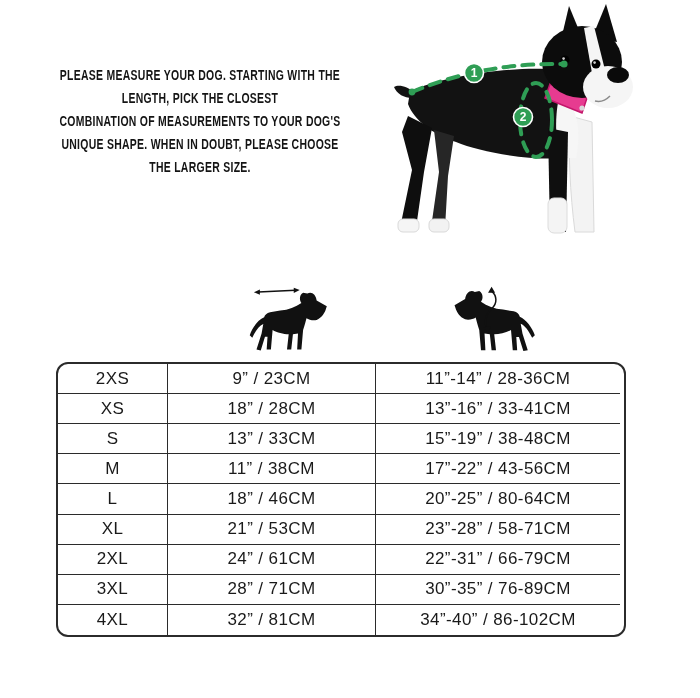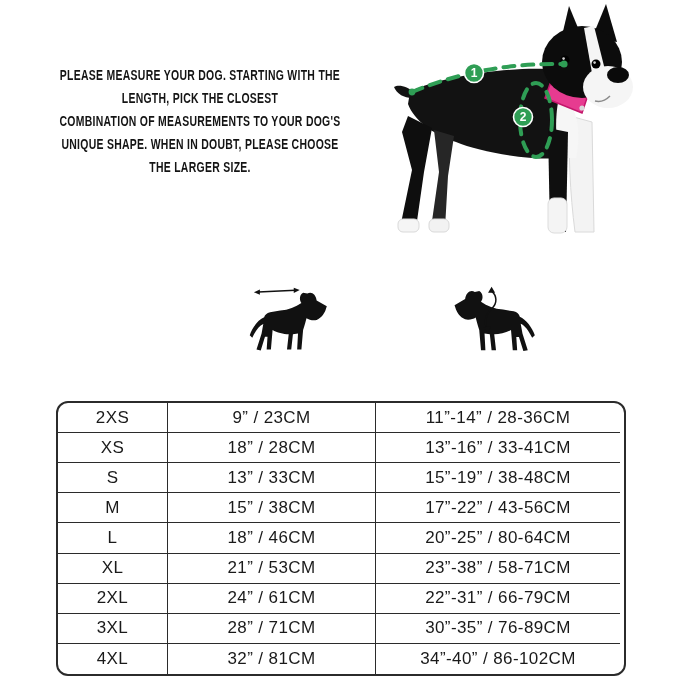--- a/index.html
+++ b/index.html
@@ -19,21 +19,21 @@
 
   
   .icon-length{position:absolute;left:243px;top:286px;width:88px;height:72px;}
   .icon-girth{position:absolute;left:450px;top:284px;width:92px;height:75px;}
   .icon-length svg,.icon-girth svg{display:block;width:100%;height:100%;}
 
   
   .size-table{position:absolute;left:56px;top:362px;width:566px;height:271px;
               border:2px solid #2b2b2b;border-radius:12px;overflow:hidden;
               display:grid;grid-template-columns:110px 208px 244px;grid-auto-rows:1fr;
-              background:#fff;margin-top:39px;}
+              background:#fff;}
   .size-table .tr{display:contents;}
   .size-table .td{display:flex;align-items:center;justify-content:center;
                   font-size:17px;letter-spacing:0.4px;color:#1a1a1a;
                   border-bottom:1.5px solid #2b2b2b;}
   .size-table .td.c1,.size-table .td.c2{border-right:1.5px solid #2b2b2b;}
   .size-table .tr:last-child .td{border-bottom:none;}
 </style>
 </head>
 <body>
 
@@ -141,32 +141,32 @@
       <div class="td c2">18” / 28CM</div>
       <div class="td c3">13”-16” / 33-41CM</div>
     </div>
     <div class="tr">
       <div class="td c1">S</div>
       <div class="td c2">13” / 33CM</div>
       <div class="td c3">15”-19” / 38-48CM</div>
     </div>
     <div class="tr">
       <div class="td c1">M</div>
-      <div class="td c2">15” / 38CM</div>
+      <div class="td c2">11” / 38CM</div>
       <div class="td c3">17”-22” / 43-56CM</div>
     </div>
     <div class="tr">
       <div class="td c1">L</div>
       <div class="td c2">18” / 46CM</div>
       <div class="td c3">20”-25” / 80-64CM</div>
     </div>
     <div class="tr">
       <div class="td c1">XL</div>
       <div class="td c2">21” / 53CM</div>
-      <div class="td c3">23”-38” / 58-71CM</div>
+      <div class="td c3">23”-28” / 58-71CM</div>
     </div>
     <div class="tr">
       <div class="td c1">2XL</div>
       <div class="td c2">24” / 61CM</div>
       <div class="td c3">22”-31” / 66-79CM</div>
     </div>
     <div class="tr">
       <div class="td c1">3XL</div>
       <div class="td c2">28” / 71CM</div>
       <div class="td c3">30”-35” / 76-89CM</div>

